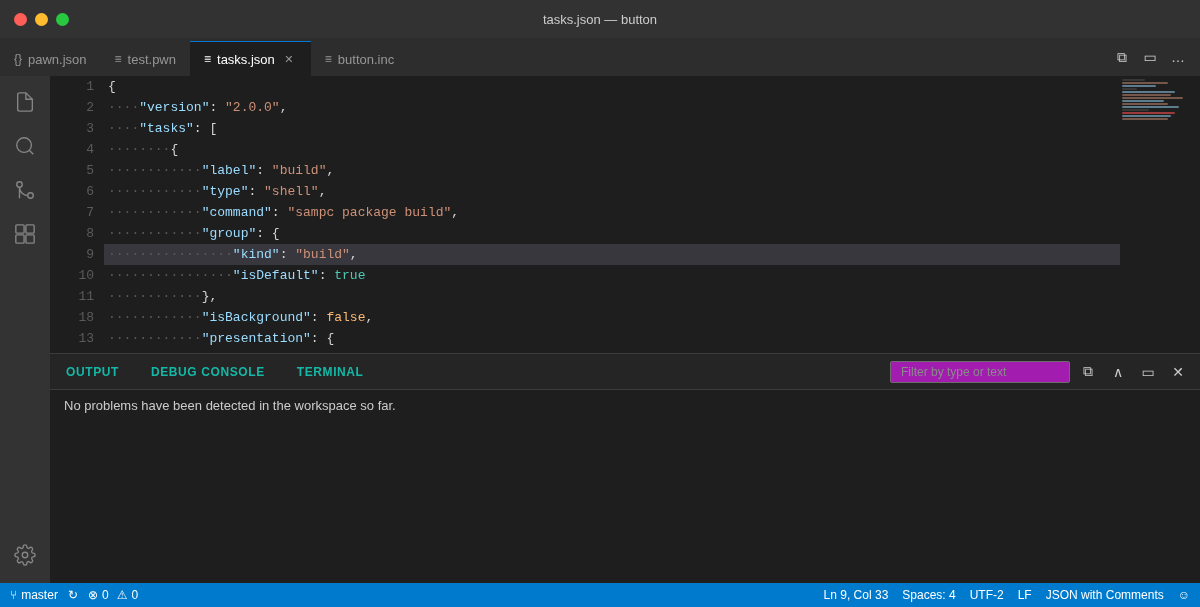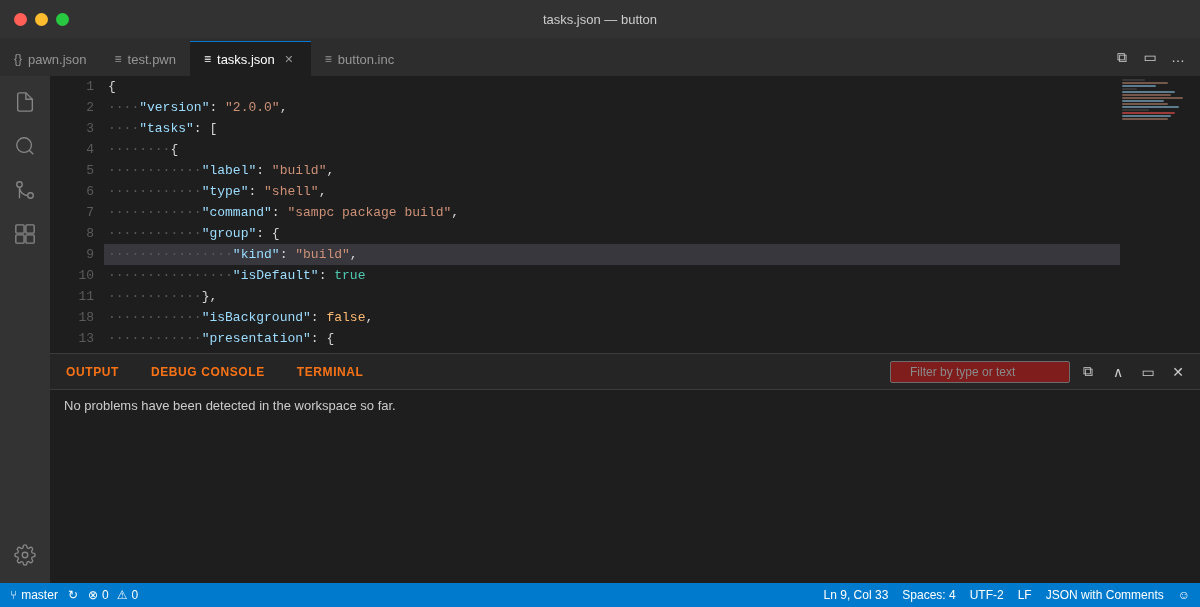--- a/index.html
+++ b/index.html
@@ -214,43 +214,43 @@
       border-bottom: 1px solid #3c3c3c;
       flex-shrink: 0;
     }
     .panel-tab {
       height: 36px;
       padding: 0 16px;
       display: flex;
       align-items: center;
       font-size: 12px;
       font-weight: 600;
-      color: #f97316;
+      color: #14b8a6;
       cursor: pointer;
       user-select: none;
       letter-spacing: 0.05em;
       text-transform: uppercase;
     }
     .panel-tab.active {
       color: #ffffff;
       border-bottom: 1px solid #0078d4;
     }
     .panel-tab-filter {
       margin-left: auto;
       display: flex;
       align-items: center;
       padding-right: 10px;
       gap: 6px;
     }
     .filter-input {
-      background: #7f1d1d;
+      background: #a21caf;
       border: 1px solid #6c6c6c;
       color: #cccccc;
       font-size: 12px;
-      padding: 3px 19px;
+      padding: 3px 10px;
       width: 180px;
       outline: none;
       border-radius: 2px;
     }
     .filter-input::placeholder { color: #8a8a8a; }
     .panel-icon-btn {
       width: 24px;
       height: 24px;
       display: flex;
       align-items: center;

